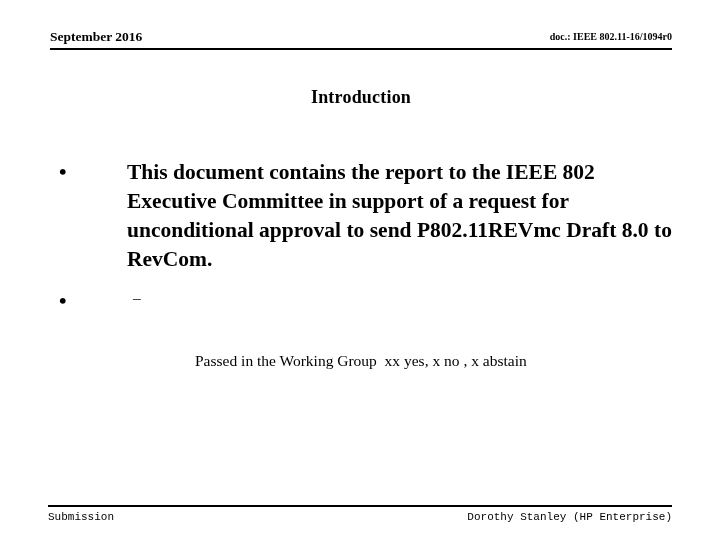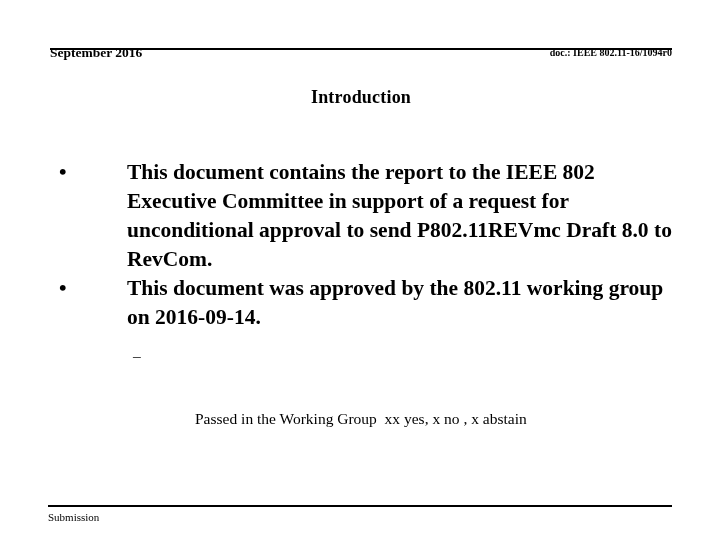--- a/index.html
+++ b/index.html
@@ -21,21 +21,21 @@
     left: 0; top: 0;
     width: 720px;
     height: 540px;
     background: #ffffff;
   }
 
   
   .header {
     position: absolute;
     left: 50px;
-    top: 44px;
+    top: 28px;
     width: 622px;
     height: 22px;
   }
   .header-left {
     position: absolute;
     left: 0;
     top: 0;
     font-size: 13.5px;
     font-weight: bold;
     line-height: 18px;
@@ -138,20 +138,21 @@
     border-top: 2px solid #000000;
   }
   .footer {
     position: absolute;
     left: 48px;
     top: 509px;
     width: 624px;
     height: 18px;
     font-size: 11px;
     line-height: 16px;
+    font-family: Liberation Mono, monospace;
   }
   .footer-left {
     position: absolute;
     left: 0;
     top: 0;
     white-space: nowrap;
   }
   .footer-center {
     position: absolute;
     left: 0;
@@ -183,30 +184,30 @@
   <div class="body-area">
     <ul class="level1">
 
       <li class="bullet1">
         <span class="marker">•</span>
         <span class="txt">This document contains the report to the IEEE 802 Executive Committee in support of a request for unconditional approval to send P802.11REVmc Draft 8.0 to RevCom.</span>
       </li>
 
       <li class="bullet1">
         <span class="marker">•</span>
-        <span class="txt">This document was approved by the 802.11 working group on 2016-09-14.</span>
         <ul class="level2">
           <li class="bullet2">
             <span class="marker">–</span>
             <span class="txt">Passed in the Working Group  xx yes, x no , x abstain</span>
           </li>
         </ul>
       </li>
 
     </ul>
   </div>
 
   <div class="footer-rule"></div>
   <div class="footer">
     <span class="footer-left">Submission</span>
+    <span class="footer-right">Dorothy Stanley (HP Enterprise)</span>
   </div>
 
 </div>
 
 </body></html>

